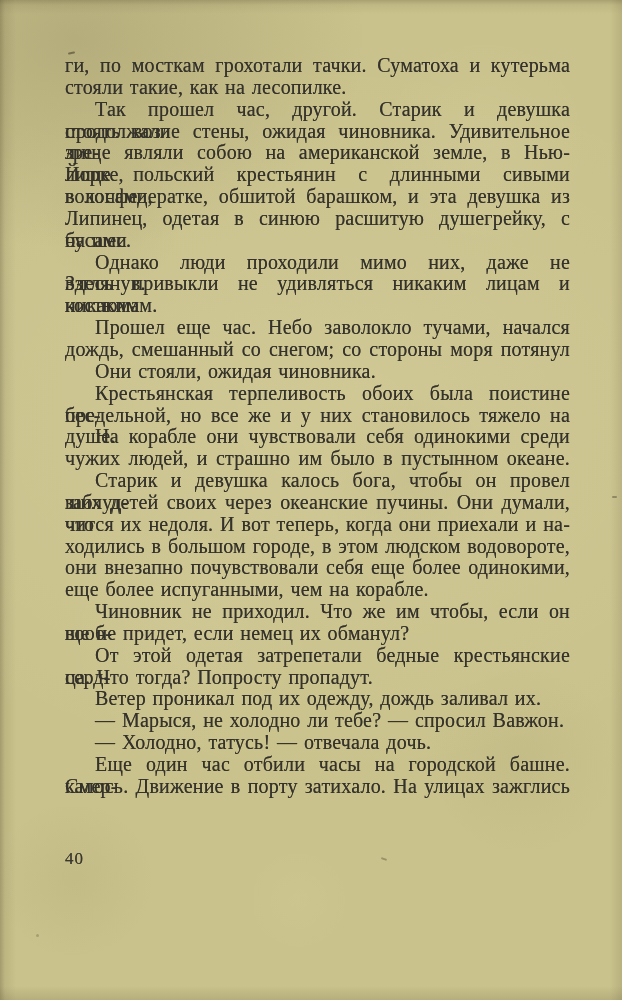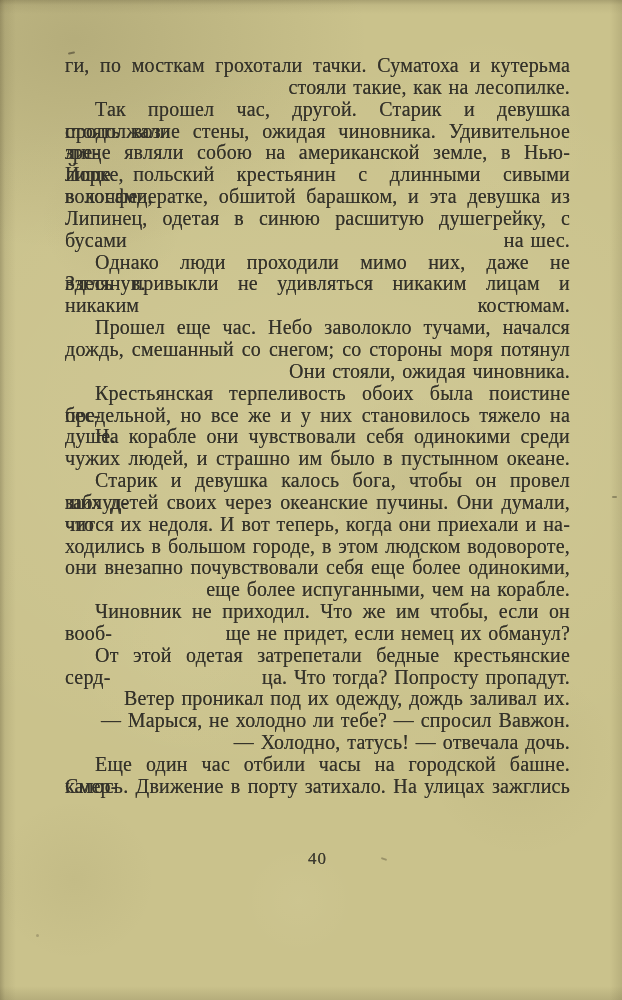--- a/index.html
+++ b/index.html
@@ -31,27 +31,26 @@
   .page-text {
     position: absolute;
     left: 65px; top: 55px; width: 505px;
     color: #34322a;
     font-size: 20px;
     line-height: 21.85px;
     letter-spacing: 0.2px;
     word-spacing: 1.5px;
     text-shadow: 0 0 0.6px rgba(52,50,40,0.75);
   }
-  .line { height: 21.85px; text-align: right; }
+  .line { height: 21.85px; }
   .line.just { text-align: justify; text-align-last: justify; }
   .line.ind { text-indent: 30px; }
   .page-number {
     position: absolute;
     left: 65px; top: 849px; width: 505px;
-    text-align: center;
     color: #3a382e;
     font-size: 17px;
     letter-spacing: 1px;
     text-shadow: 0 0 0.6px rgba(52,50,40,0.7);
   }
   .speck { position: absolute; background: rgba(62,57,40,0.55); border-radius: 50%; }
   .speck.s1 { left: 68px; top: 52px; width: 7px; height: 2px; border-radius: 2px; transform: rotate(-12deg); }
   .speck.s2 { left: 612px; top: 496px; width: 5px; height: 2px; border-radius: 2px; background: rgba(62,57,40,0.4); }
   .speck.s3 { left: 381px; top: 858px; width: 6px; height: 2px; border-radius: 2px; transform: rotate(20deg); background: rgba(62,57,40,0.35); }
   .speck.s4 { left: 36px; top: 934px; width: 3px; height: 3px; background: rgba(62,57,40,0.25); }

